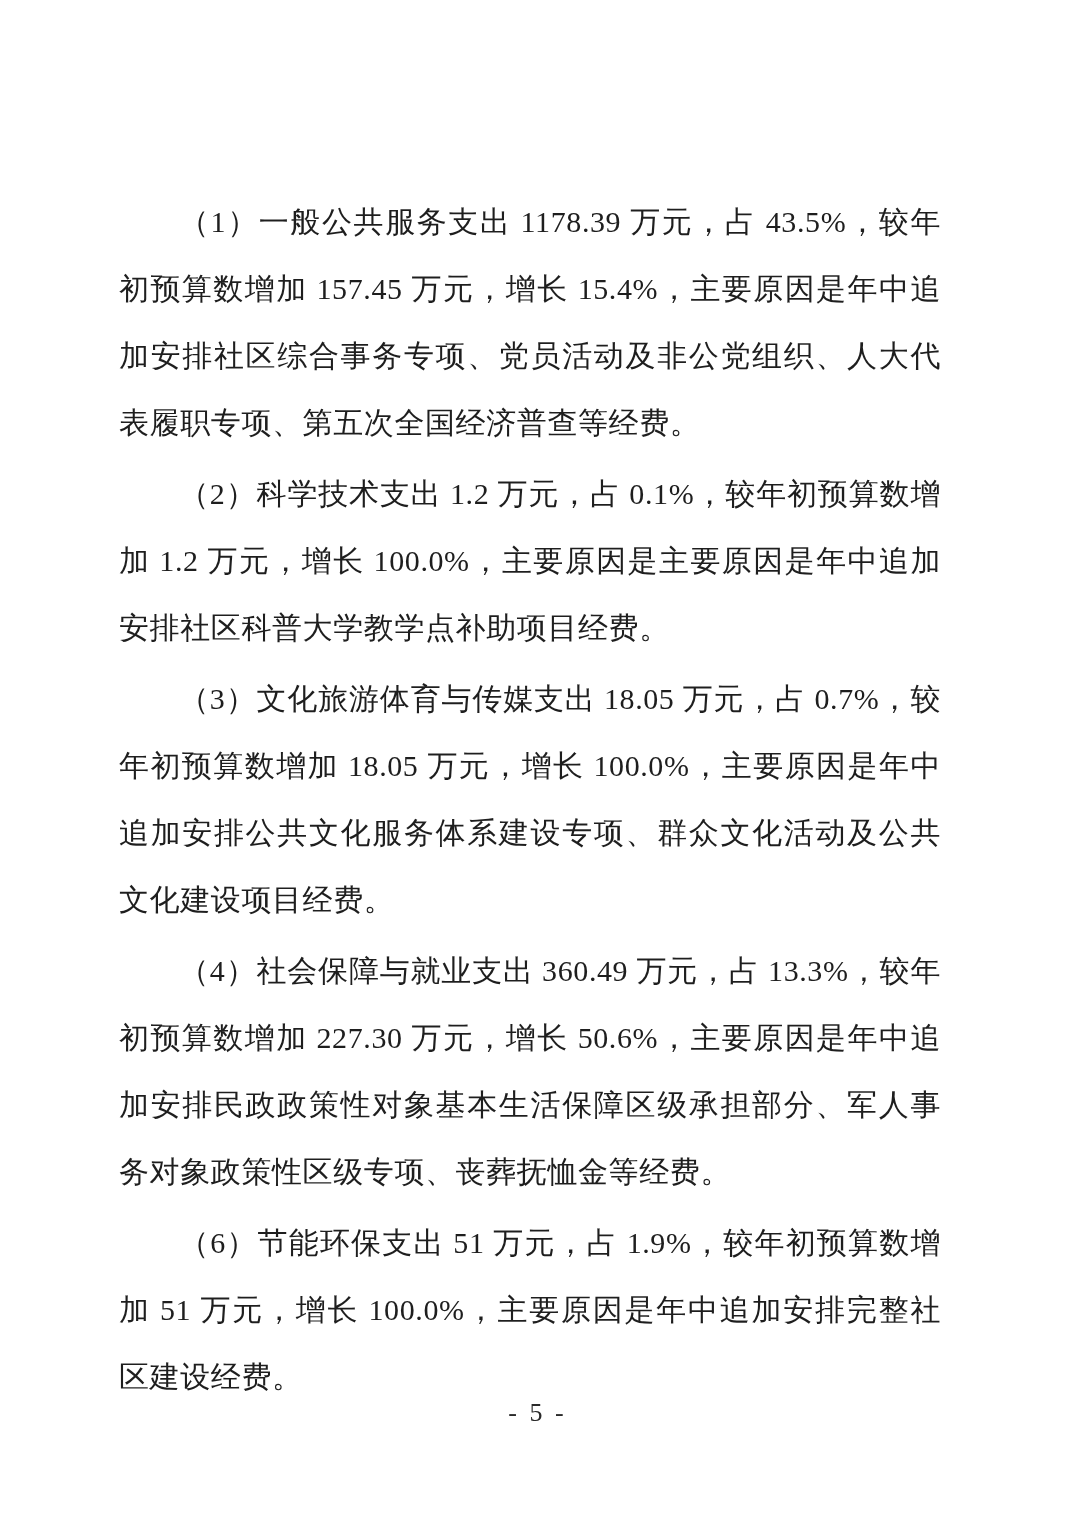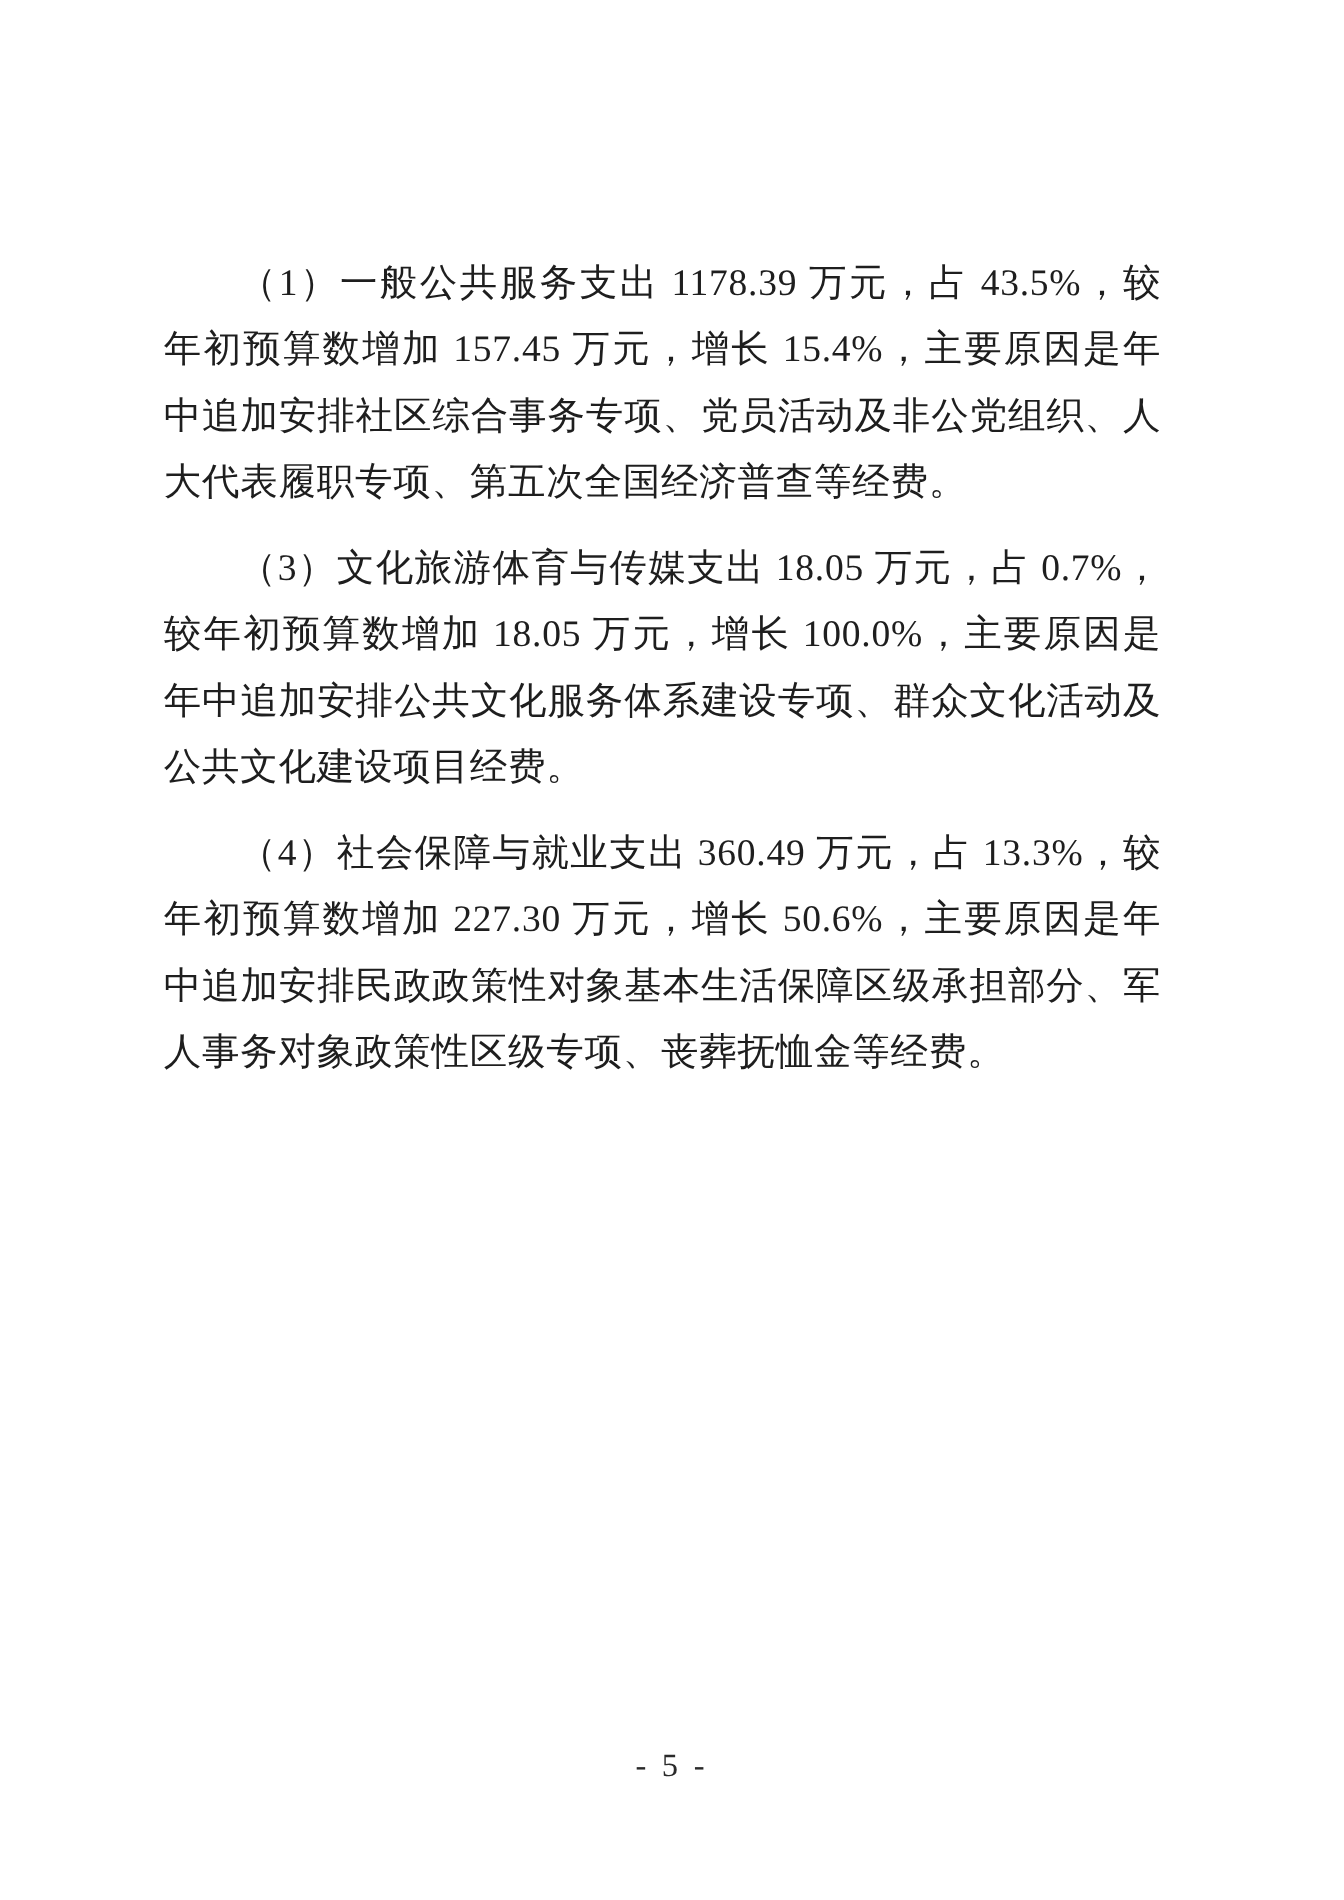--- a/index.html
+++ b/index.html
@@ -16,24 +16,24 @@
     font-family: "Liberation Serif", "DejaVu Serif", serif;
     color: #1e1e1e;
   }
   .content {
     position: absolute;
     left: 115px;
     top: 184px;
     width: 830px;
   }
   .content p {
-    margin: 16px;
+    margin: 4px;
     padding: 0;
     font-size: 30px;
-    line-height: 53px;
+    line-height: 67px;
     letter-spacing: 0.6px;
     text-align: justify;
     text-align-last: left;
     text-justify: inter-character;
     text-indent: 2em;
     word-break: break-all;
   }
   .page-number {
     position: absolute;
     left: 0;
@@ -44,17 +44,19 @@
     letter-spacing: 3px;
     color: #2a2a2a;
   }
 </style>
 </head>
 <body>
 
 <div class="page">
   <div class="content">
     <p>（1）一般公共服务支出 1178.39 万元，占 43.5%，较年初预算数增加 157.45 万元，增长 15.4%，主要原因是年中追加安排社区综合事务专项、党员活动及非公党组织、人大代表履职专项、第五次全国经济普查等经费。</p>
+    <p>（2）科学技术支出 1.2 万元，占 0.1%，较年初预算数增加 1.2 万元，增长 100.0%，主要原因是主要原因是年中追加安排社区科普大学教学点补助项目经费。</p>
     <p>（3）文化旅游体育与传媒支出 18.05 万元，占 0.7%，较年初预算数增加 18.05 万元，增长 100.0%，主要原因是年中追加安排公共文化服务体系建设专项、群众文化活动及公共文化建设项目经费。</p>
     <p>（4）社会保障与就业支出 360.49 万元，占 13.3%，较年初预算数增加 227.30 万元，增长 50.6%，主要原因是年中追加安排民政政策性对象基本生活保障区级承担部分、军人事务对象政策性区级专项、丧葬抚恤金等经费。</p>
+    <p>（6）节能环保支出 51 万元，占 1.9%，较年初预算数增加 51 万元，增长 100.0%，主要原因是年中追加安排完整社区建设经费。</p>
   </div>
   <div class="page-number">- 5 -</div>
 </div>
 
 </body></html>

